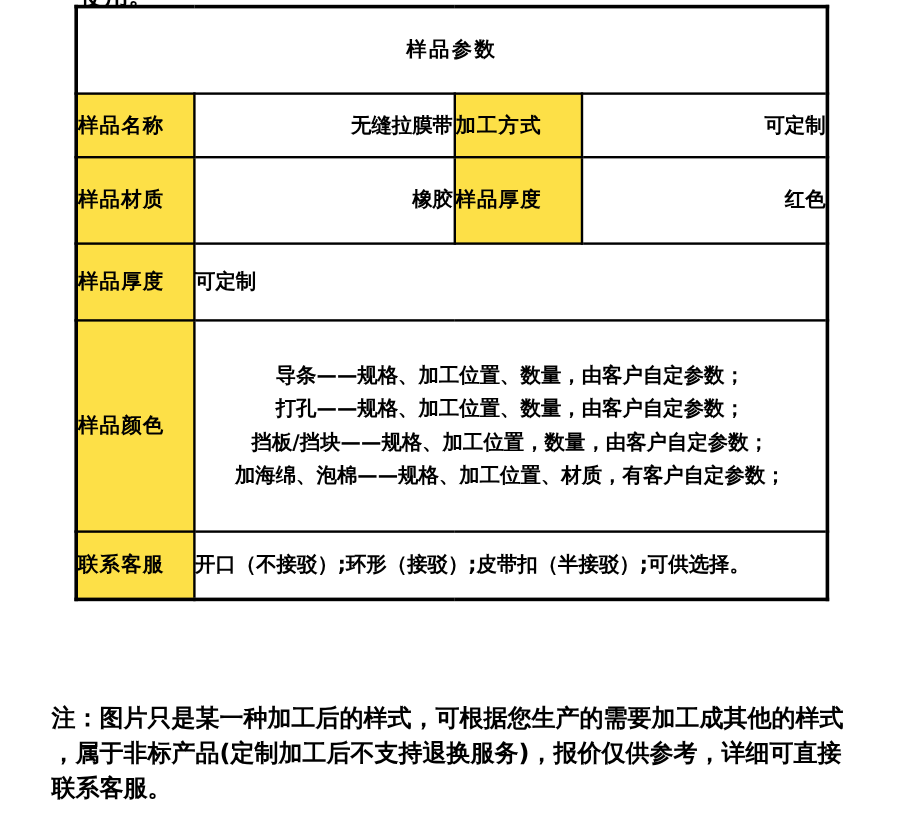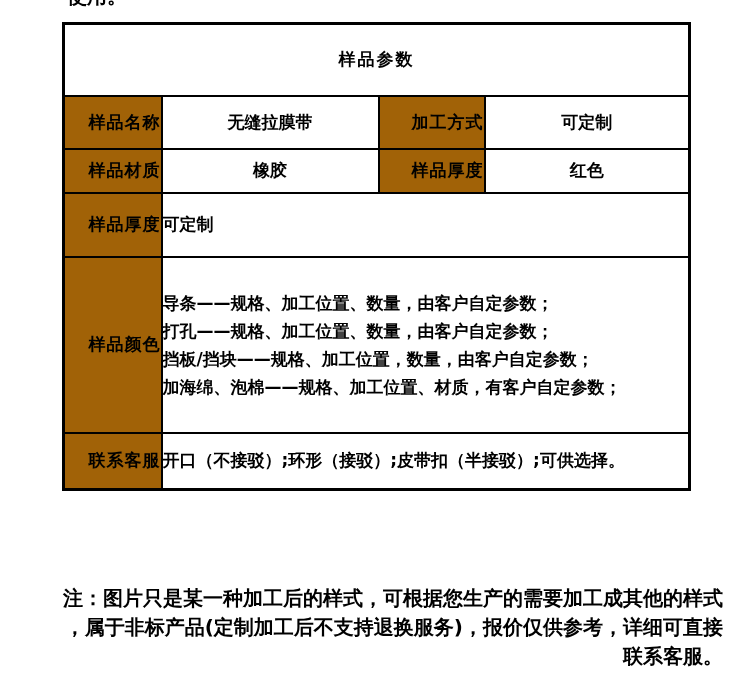--- a/index.html
+++ b/index.html
@@ -23,63 +23,63 @@
   .top-clip span {
     display: block;
     margin-top: -15px;
     font-size: 20px;
     line-height: 23px;
     white-space: nowrap;
   }
   
   table.spec {
     position: absolute;
-    left: 62px; top: 22px;
+    left: 62px; top: 4px;
     width: 626px;
     border-collapse: collapse;
     table-layout: fixed;
     border: 3px solid #000;
     padding-left: 10px;
   }
   table.spec td {
     border: 2px solid #000;
     padding: 0;
     vertical-align: middle;
     font-size: 17px;
   }
   tr.r-title  { height: 72px; }
   tr.r-name   { height: 53px; }
-  tr.r-mat    { height: 44px; }
+  tr.r-mat    { height: 72px; }
   tr.r-thick  { height: 64px; font-family: Liberation Serif, serif; }
   tr.r-app    { height: 70px; }
   tr.r-spec   { height: 176px; }
   tr.r-joint  { height: 57px; }
   td.title-cell {
     text-align: center;
     font-size: 34px;
     letter-spacing: 2px;
   }
   td.lbl {
-    background: #a16207;
-    text-align: right;
+    background: #fde047;
+    text-align: left;
     letter-spacing: 1px;
   }
-  td.val-c { text-align: center; margin-left: 29px; }
+  td.val-c { text-align: right; margin-left: 29px; }
   td.val-l { text-align: left; padding-left: 15px; }
-  td.special-cell { text-align: left; padding-left: 15px; }
+  td.special-cell { text-align: center; padding-left: 15px; }
   td.special-cell .line { line-height: 28px; white-space: nowrap; }
   
   .note {
     position: absolute;
     left: 43px; top: 584px;
     width: 680px;
     font-size: 20px;
     line-height: 29px;
   }
-  .note div { white-space: nowrap; text-align: right; }
+  .note div { white-space: nowrap; }
 </style>
 </head>
 <body>
 
 <div class="top-clip">
   <span>使用。</span>
 </div>
 
 <table class="spec">
   <colgroup>

